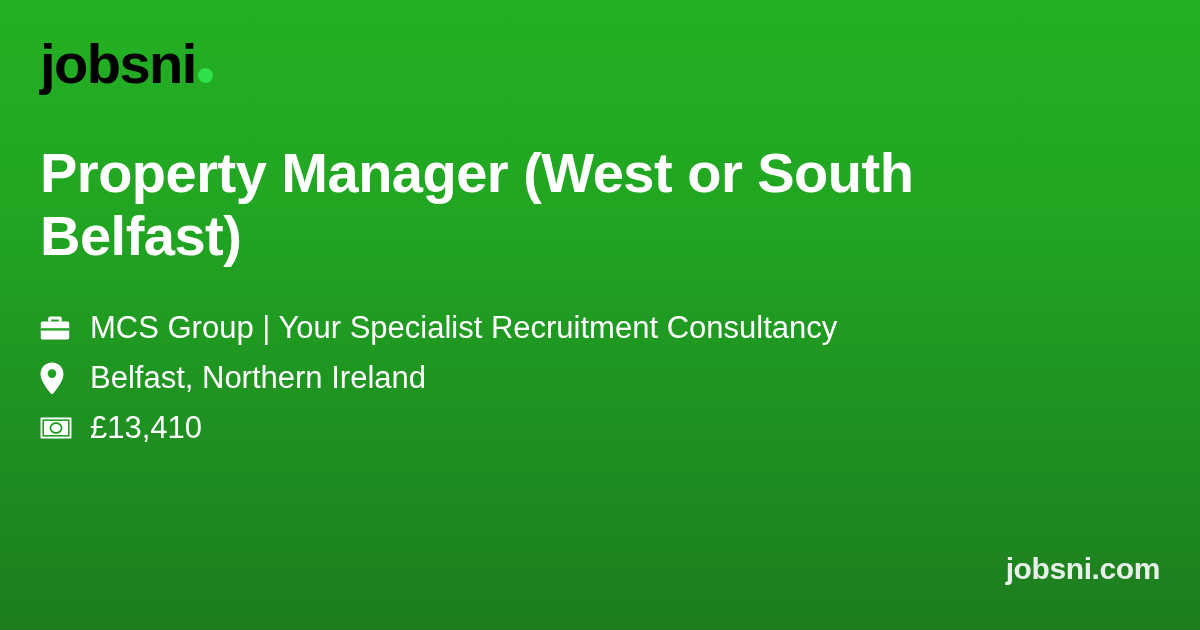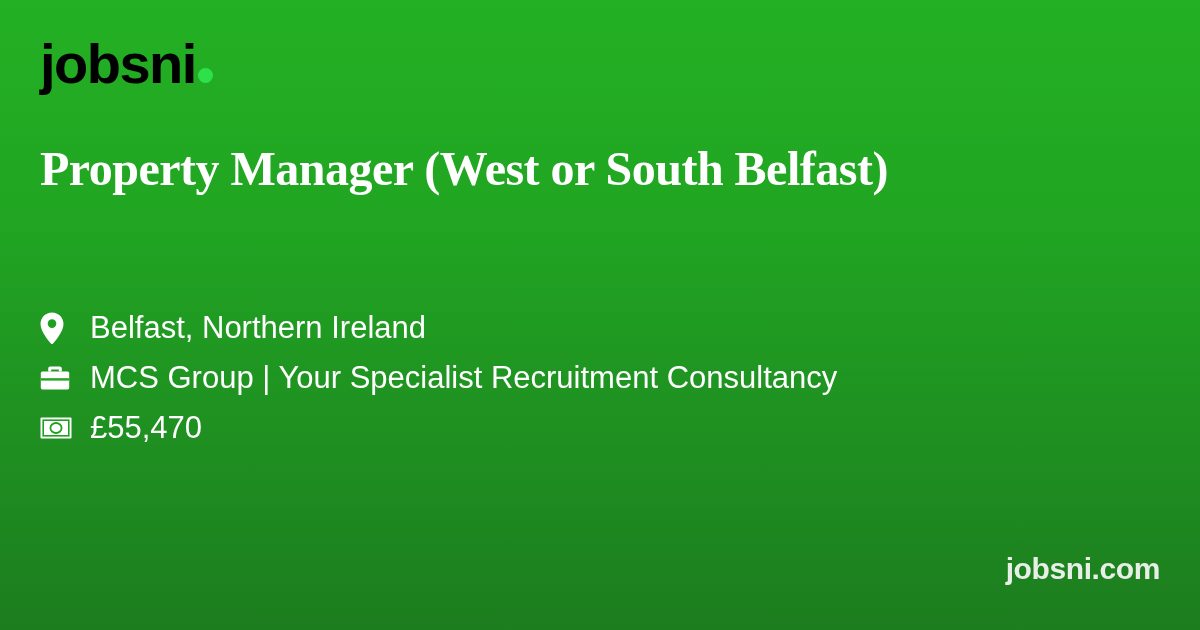--- a/index.html
+++ b/index.html
@@ -47,26 +47,25 @@
     flex: none;
   }
 
   
   .title {
     position: absolute;
     left: 40px;
     top: 142px;
     width: 1000px;
     margin: 0;
-    font-size: 48px;
+    font-size: 56px;
     font-weight: bold;
     line-height: 1.12;
     letter-spacing: -0.5px;
     color: #ffffff;
-    font-family: Liberation Serif, serif;
   }
 
   
   .meta {
     position: absolute;
     left: 40px;
     top: 303px;
     margin: 0;
     padding: 0;
     list-style: none;
@@ -112,47 +111,47 @@
     <span>jobsni</span>
     <span class="logo-dot"></span>
   </div>
 
   <h1 class="title">Property Manager (West or South Belfast)</h1>
 
   <ul class="meta">
 
     <li class="meta-row">
       <span class="meta-icon">
-        <svg width="24" height="32" viewBox="0 0 24 32" aria-hidden="true">
-          <path d="M12 0.5C5.65 0.5 0.5 5.65 0.5 12c0 8.2 10 19 11.1 20.2a0.55 0.55 0 0 0 0.8 0C13.5 31 23.5 20.2 23.5 12 23.5 5.65 18.35 0.5 12 0.5z" fill="#ffffff"></path>
-          <circle cx="12" cy="11.6" r="4.3" fill="#20a021"></circle>
-        </svg>
-      </span>
-      <span class="meta-text">Belfast, Northern Ireland</span>
-    </li>
-
-    <li class="meta-row">
-      <span class="meta-icon">
         <svg width="30" height="28" viewBox="0 0 30 28" aria-hidden="true">
           <path d="M10.2 2.4h9.6c1.1 0 2 0.9 2 2v3.2h-3V5.4H11.2v2.2h-3V4.4c0-1.1 0.9-2 2-2z" fill="#ffffff"></path>
           <rect x="0.8" y="7.6" width="28.4" height="17.8" rx="1.6" fill="#ffffff"></rect>
           <rect x="0.8" y="14.2" width="28.4" height="2.4" fill="#21a522"></rect>
         </svg>
       </span>
       <span class="meta-text">MCS Group | Your Specialist Recruitment Consultancy</span>
     </li>
 
     <li class="meta-row">
       <span class="meta-icon">
+        <svg width="24" height="32" viewBox="0 0 24 32" aria-hidden="true">
+          <path d="M12 0.5C5.65 0.5 0.5 5.65 0.5 12c0 8.2 10 19 11.1 20.2a0.55 0.55 0 0 0 0.8 0C13.5 31 23.5 20.2 23.5 12 23.5 5.65 18.35 0.5 12 0.5z" fill="#ffffff"></path>
+          <circle cx="12" cy="11.6" r="4.3" fill="#20a021"></circle>
+        </svg>
+      </span>
+      <span class="meta-text">Belfast, Northern Ireland</span>
+    </li>
+
+    <li class="meta-row">
+      <span class="meta-icon">
         <svg width="32" height="22" viewBox="0 0 32 22" aria-hidden="true">
           <rect x="0.5" y="0.5" width="31" height="21" rx="1" fill="#ffffff"></rect>
           <rect x="3.2" y="3.2" width="25.6" height="15.6" fill="none" stroke="#20a021" stroke-width="1.6"></rect>
           <ellipse cx="16" cy="11" rx="5.6" ry="5" fill="none" stroke="#20a021" stroke-width="1.8"></ellipse>
         </svg>
       </span>
-      <span class="meta-text">£55,470</span>
+      <span class="meta-text">£13,410</span>
     </li>
 
   </ul>
 
   <div class="watermark">jobsni.com</div>
 
 </div>
 
 </body></html>

